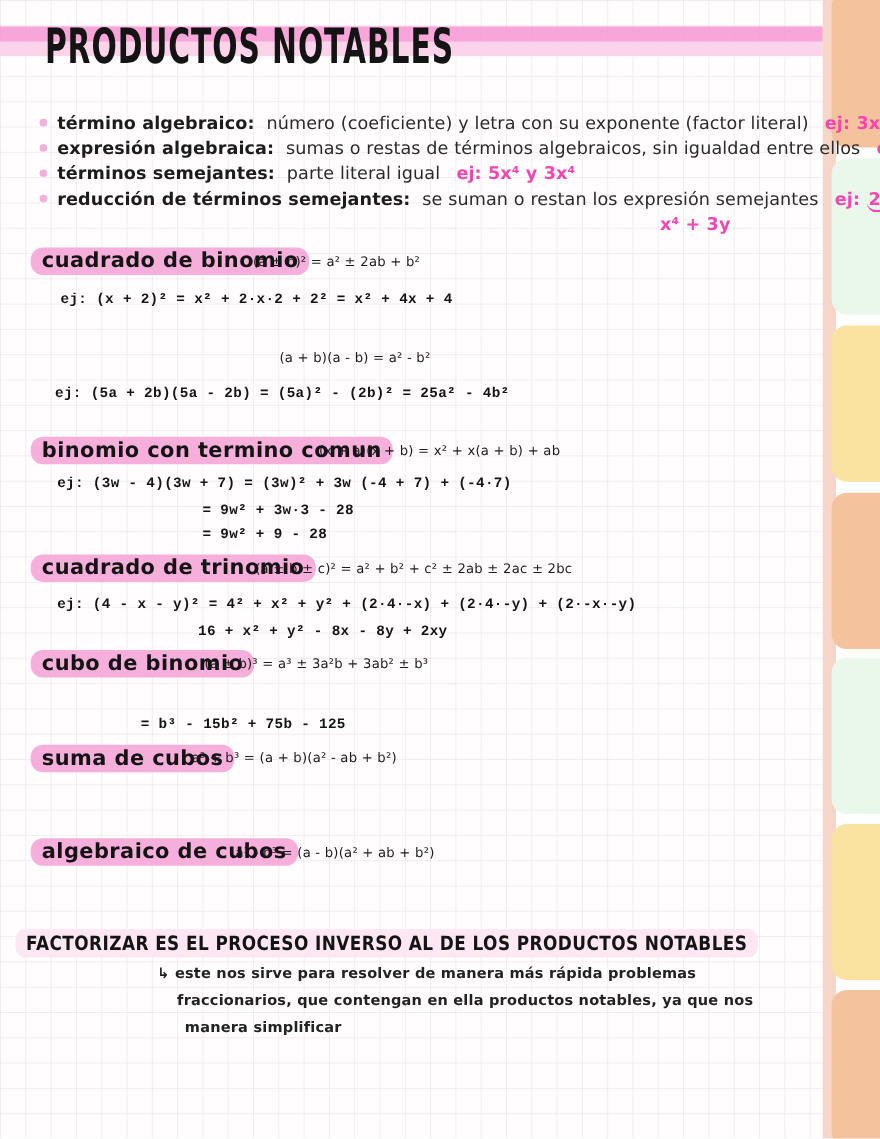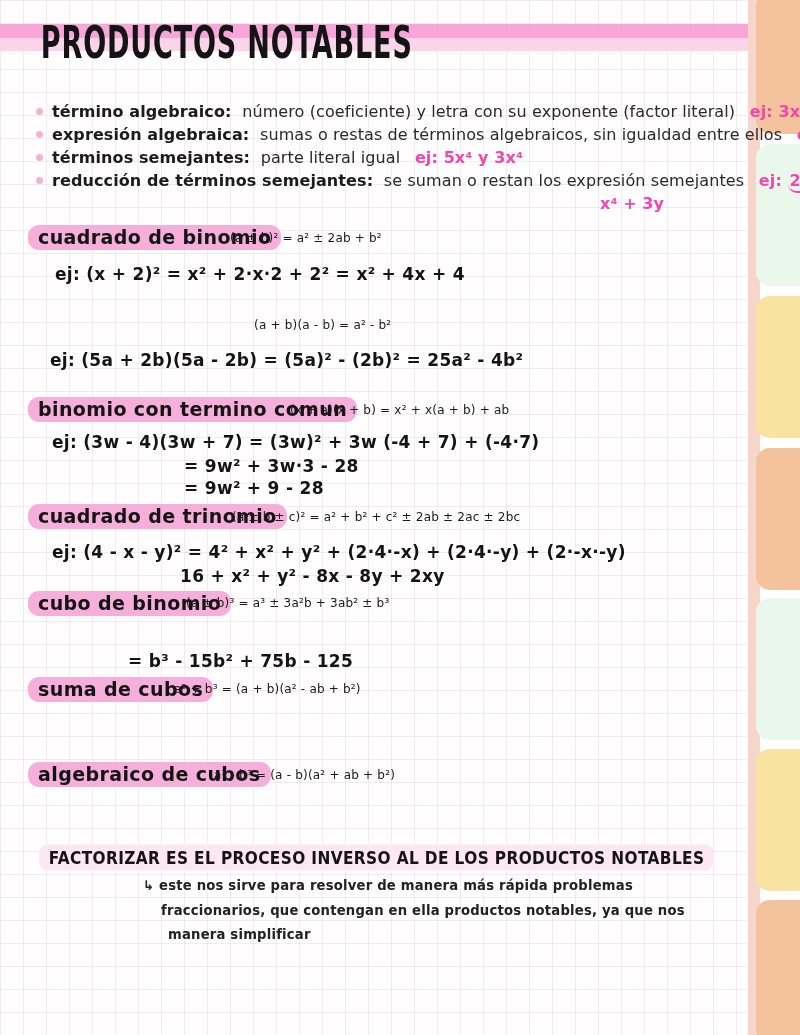--- a/index.html
+++ b/index.html
@@ -34,24 +34,24 @@
   .bullet-dot{position:absolute;width:7px;height:7px;border-radius:50%;background:#f2b2d7;}
   .term{color:#1c1c1c;margin-right:5px;}
   .desc{font-weight:normal;color:#2a2a2a;margin-right:9px;}
   .pinkex{color:#f445b1;font-weight:bold;}
   .braced{display:inline-block;border-bottom:2px solid #f445b1;border-radius:0 0 9px 9px;padding:0 2px 1px 2px;}
 
   
   .hl{display:inline-block;font-size:19px;font-weight:bold;color:#141414;letter-spacing:.4px;
     background:#f6aedb;border-radius:11px;padding:1px 10px 2px 10px;}
   .fx{font-size:12px;font-weight:normal;color:#1b1b1b;letter-spacing:.2px;}
-  .ex{font-size:17px;font-weight:bold;color:#141414;letter-spacing:.3px;}
+  .ex{font-size:13px;font-weight:bold;color:#141414;letter-spacing:.3px;font-family:Liberation Mono, monospace;}
 
   
-  .banner-wrap{position:absolute;left:0;top:846px;width:753px;text-align:center;}
+  .banner-wrap{position:absolute;left:0;top:846px;width:753px;}
   .banner{display:inline-block;font-size:16px;font-weight:bold;color:#141414;letter-spacing:.4px;
     background:#fce7f2;border-radius:9px;padding:2px 10px;transform:scale(.96,1.12);}
   .note{font-size:13.2px;font-weight:bold;color:#222222;letter-spacing:.2px;}
   .sparkle{position:absolute;}
 </style>
 </head>
 <body>
 
 <div class="page">
 

